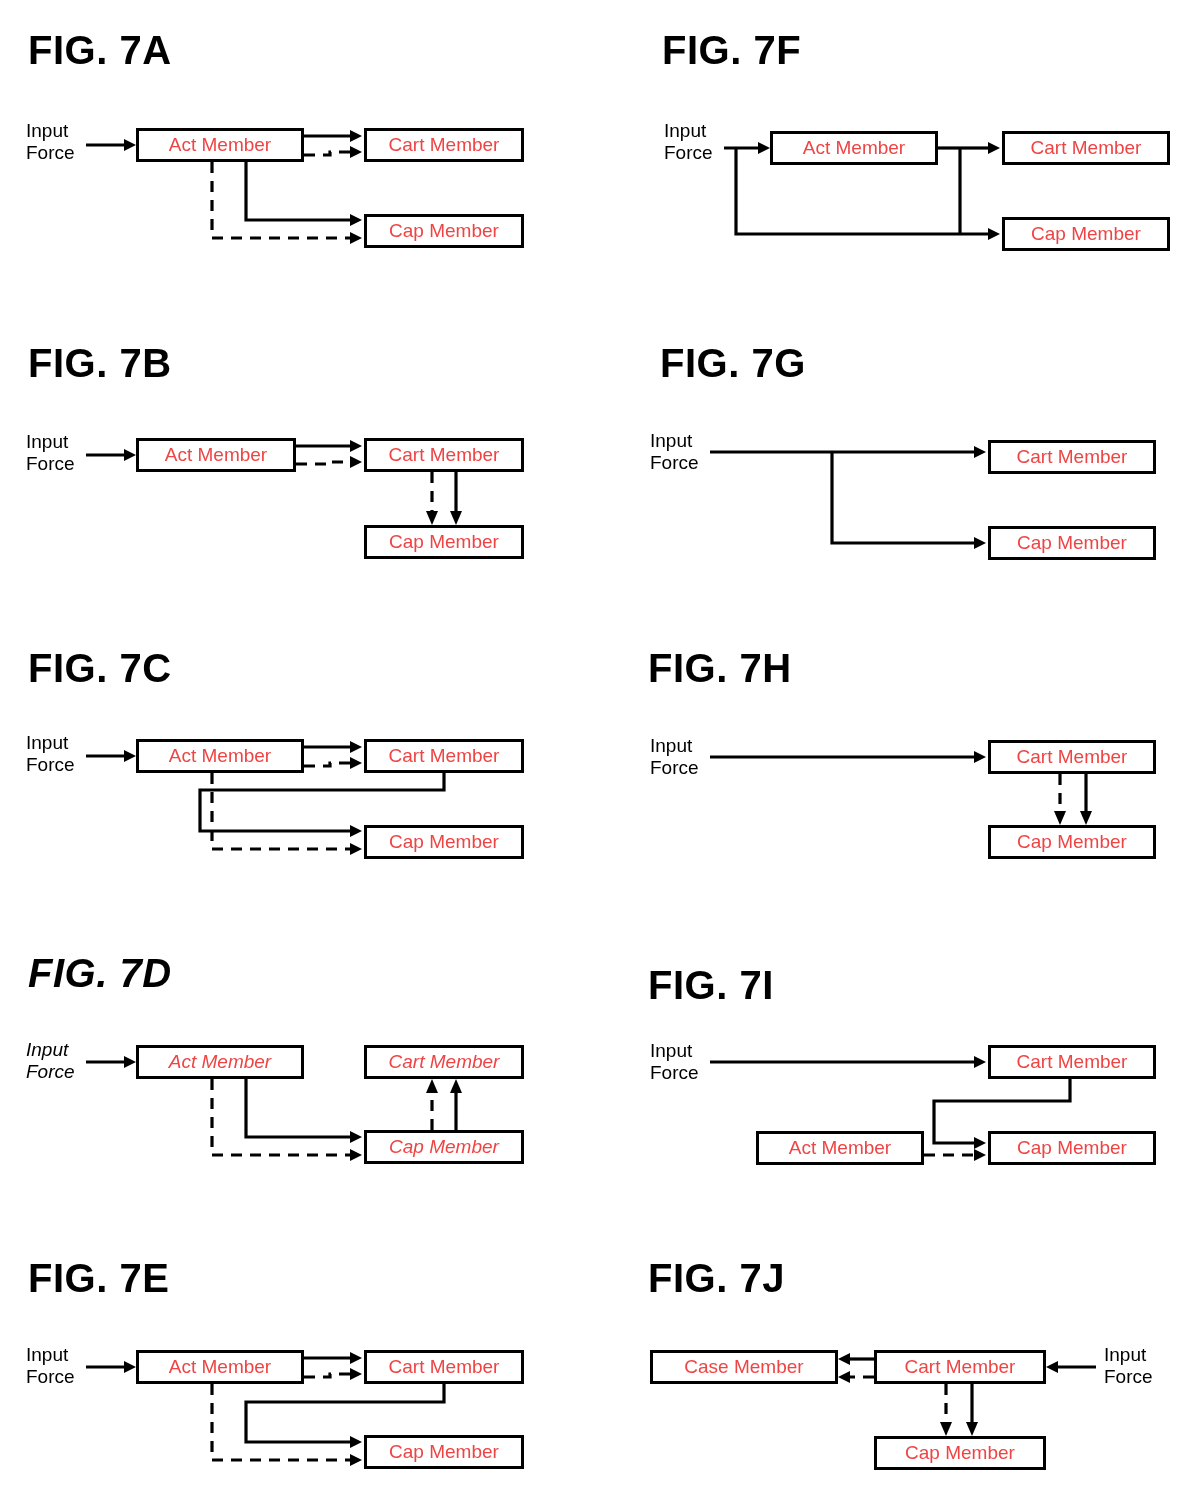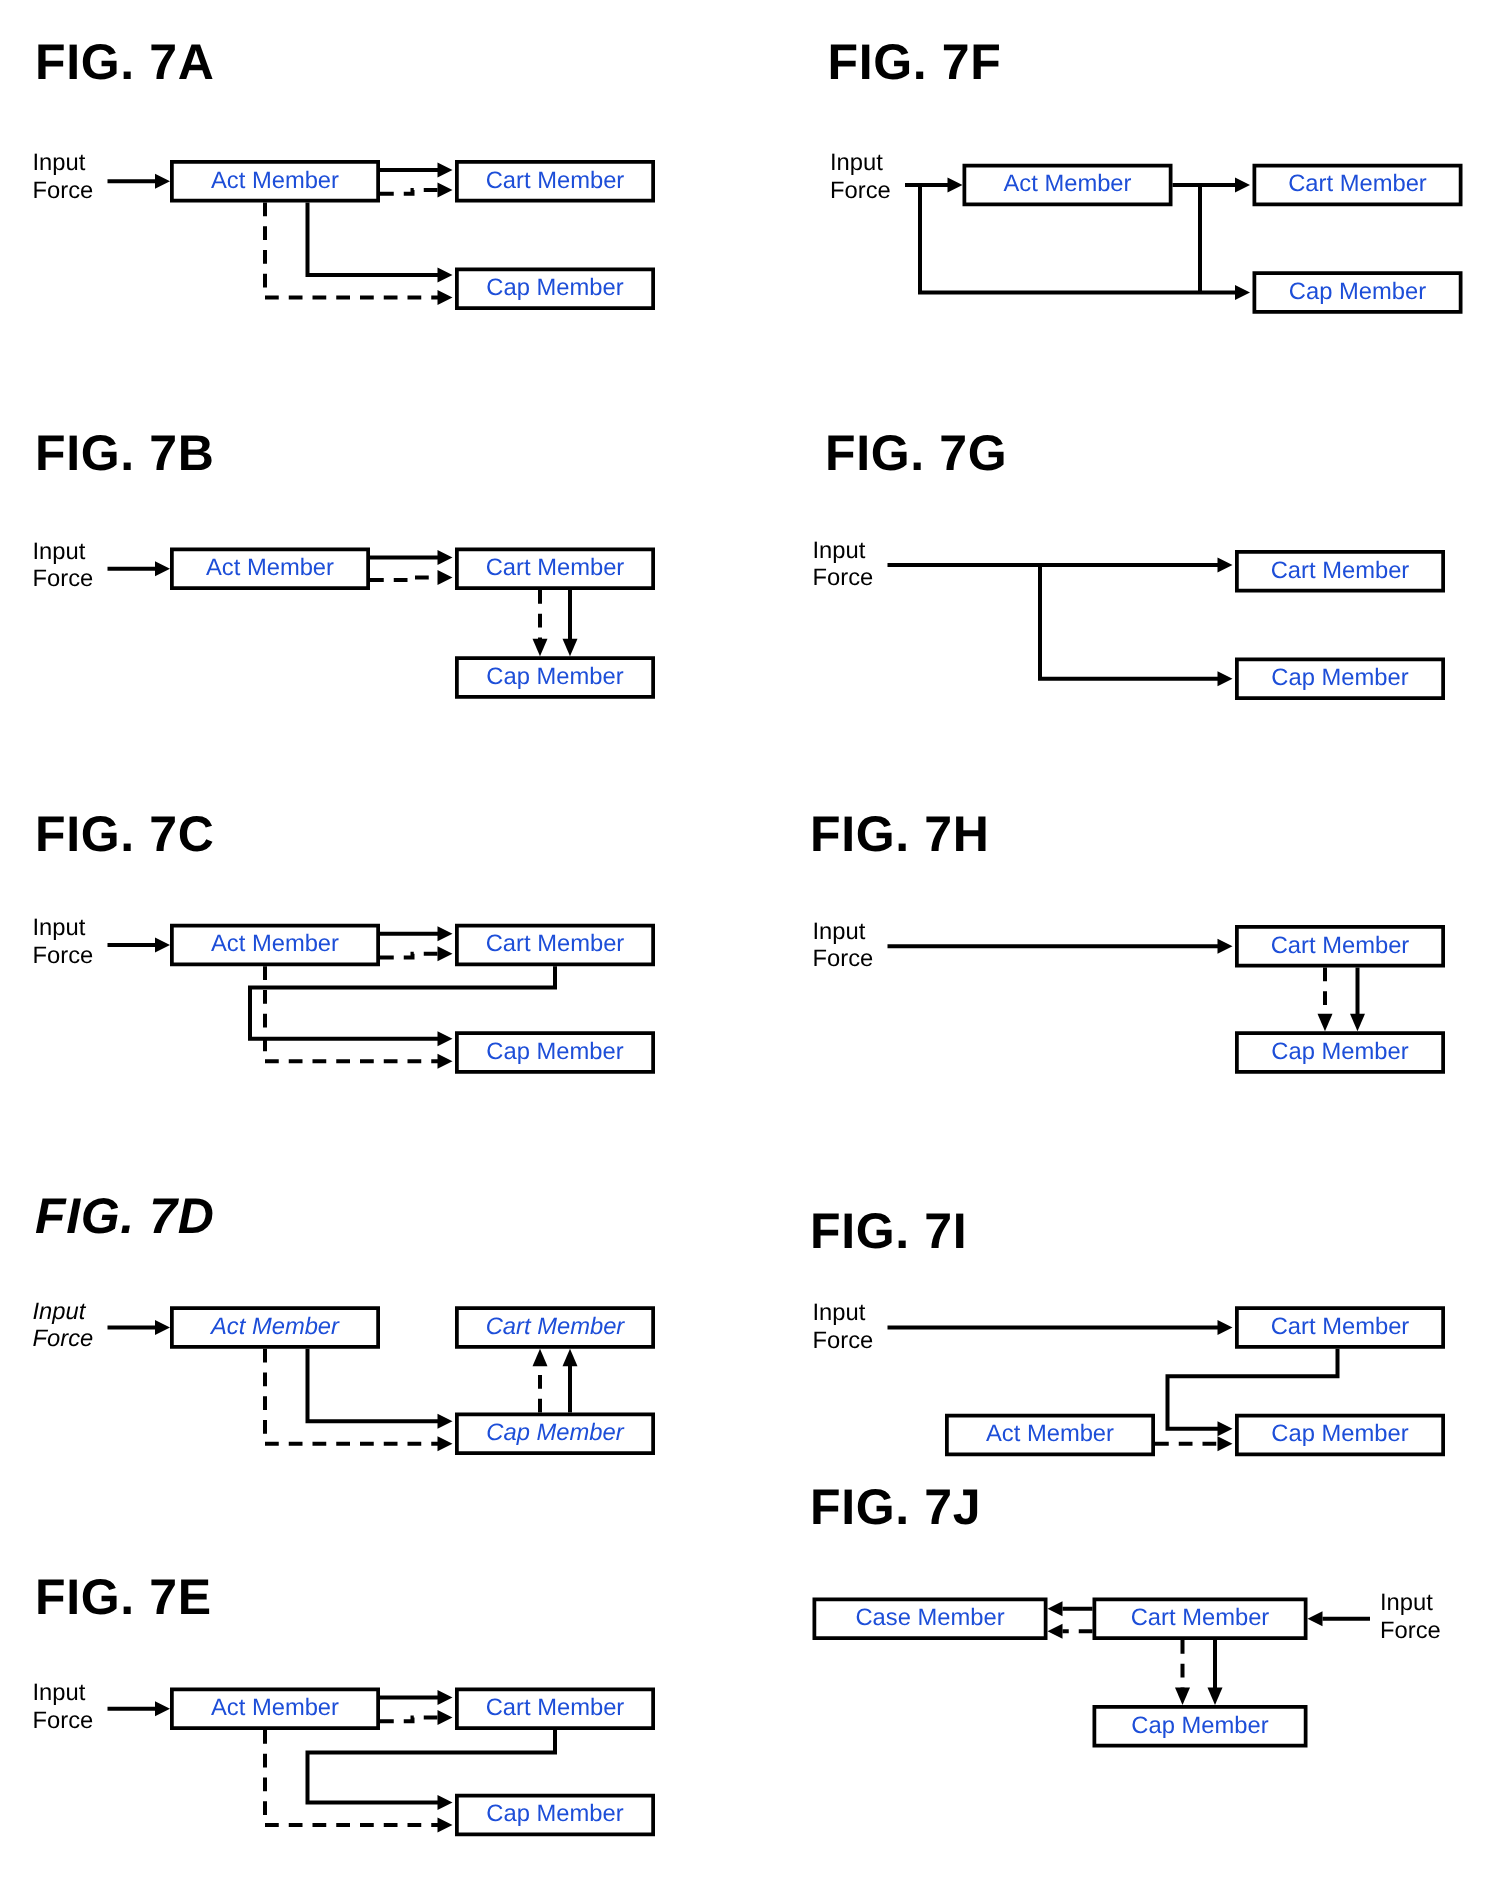--- a/index.html
+++ b/index.html
@@ -34,21 +34,21 @@
   .box {
     position: absolute;
     border: 3px solid #000;
     background: #fff;
     box-sizing: border-box;
     display: flex;
     align-items: center;
     justify-content: center;
     font-size: 19px;
     font-family: "Liberation Sans", sans-serif;
-    color: #1d4ed8;
+    color: #ef4444;
     white-space: nowrap;
   }
   .inlabel {
     position: absolute;
     font-size: 19px;
     line-height: 1.15;
     white-space: nowrap;
   }
   svg.wires {
     position: absolute;
@@ -313,21 +313,21 @@
       <polygon class="head" points="386,147 374,141 374,153"></polygon>
 
       <polyline points="470,164 470,186 334,186 334,228 376,228"></polyline>
       <polygon class="head" points="386,228 374,222 374,234"></polygon>
 
       <polyline class="dash" points="324,240 352,240 376,240"></polyline>
       <polygon class="head" points="386,240 374,234 374,246"></polygon>
     </svg>
   </div>
 
-  <div class="panel" style="left:600px; top:1148px; width:600px; height:292px;">
+  <div class="panel" style="left:600px; top:1220px; width:600px; height:292px;">
     <div class="fig-title" style="left:48px; top:38px;">FIG. 7J</div>
 
     <div class="box" style="left:50px; top:130px; width:188px; height:34px;">Case Member</div>
     <div class="box" style="left:274px; top:130px; width:172px; height:34px;">Cart Member</div>
     <div class="box" style="left:274px; top:216px; width:172px; height:34px;">Cap Member</div>
 
     <div class="inlabel" style="left:504px; top:124px;">
       <span>Input</span><br>
       <span>Force</span>
     </div>

